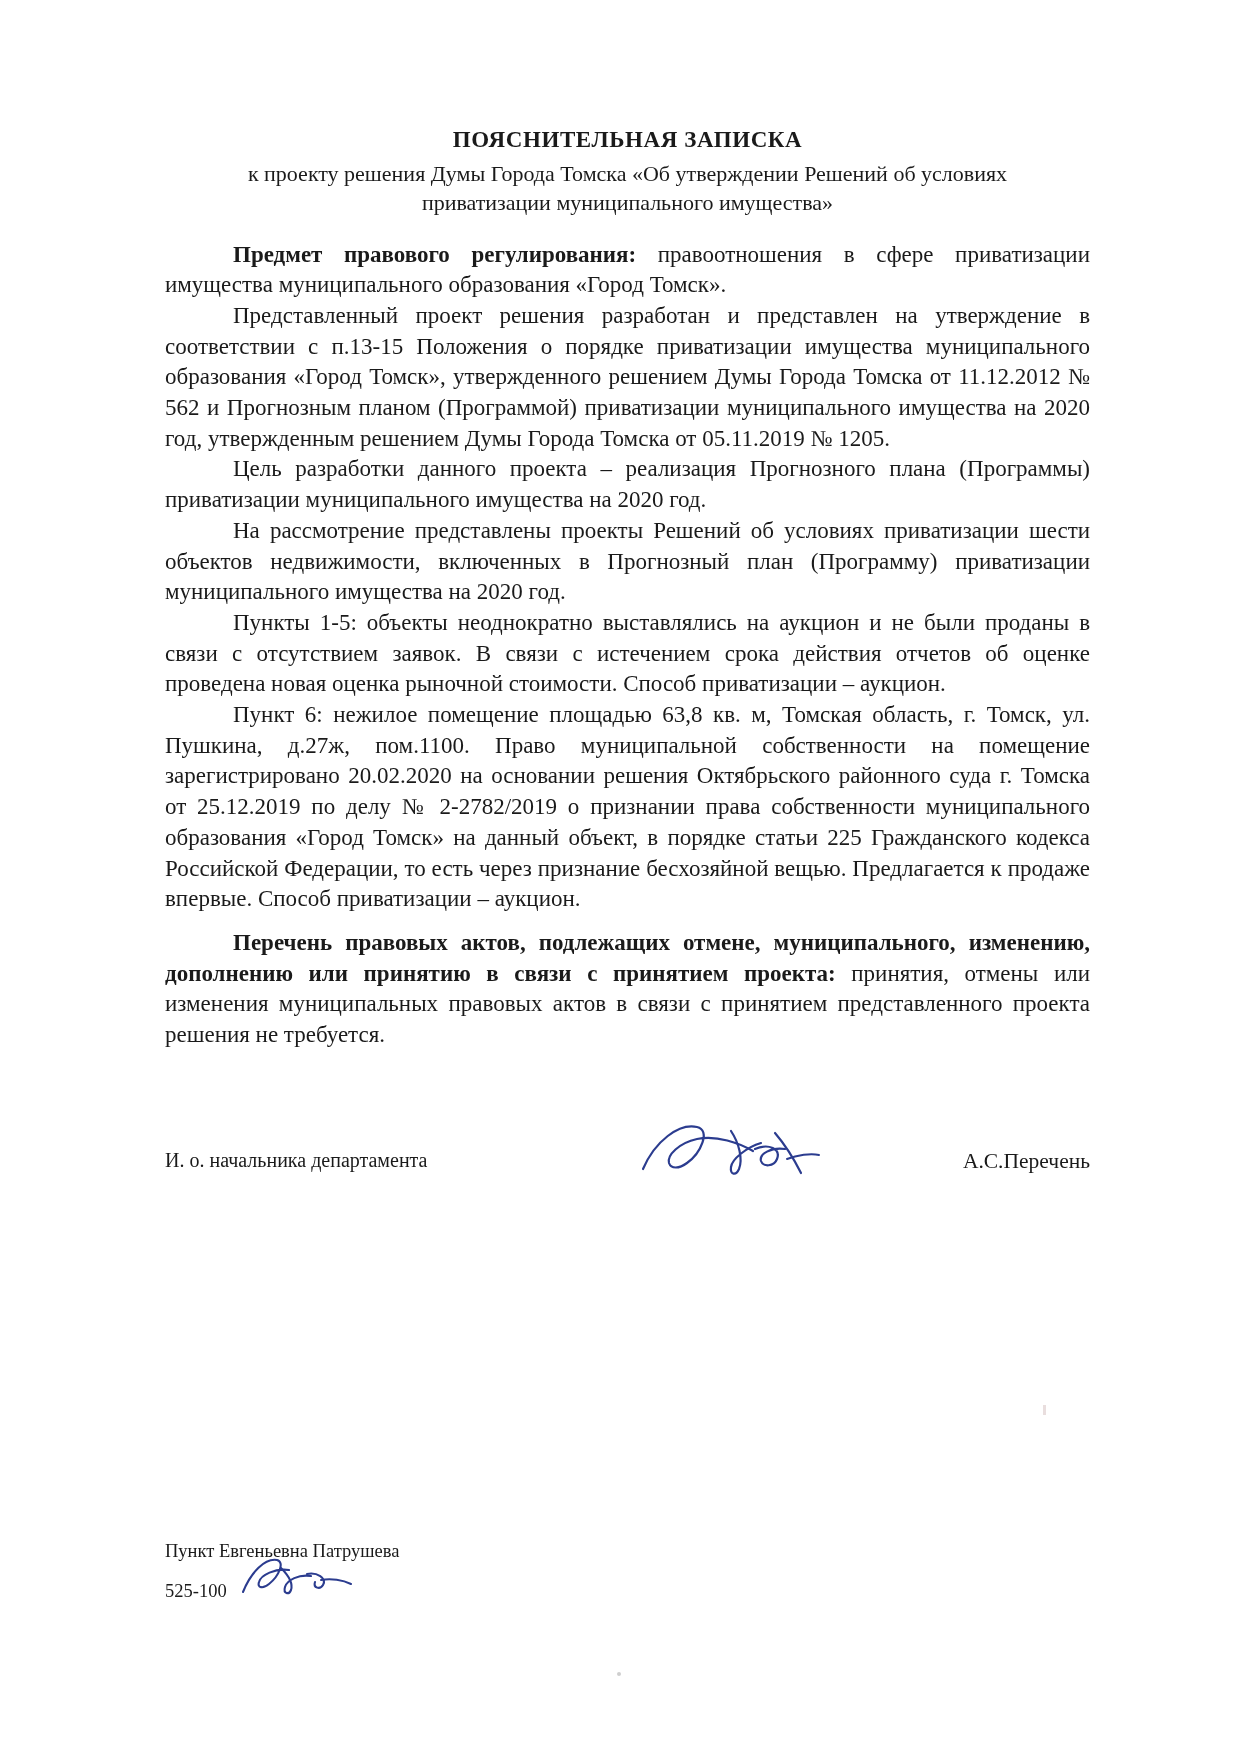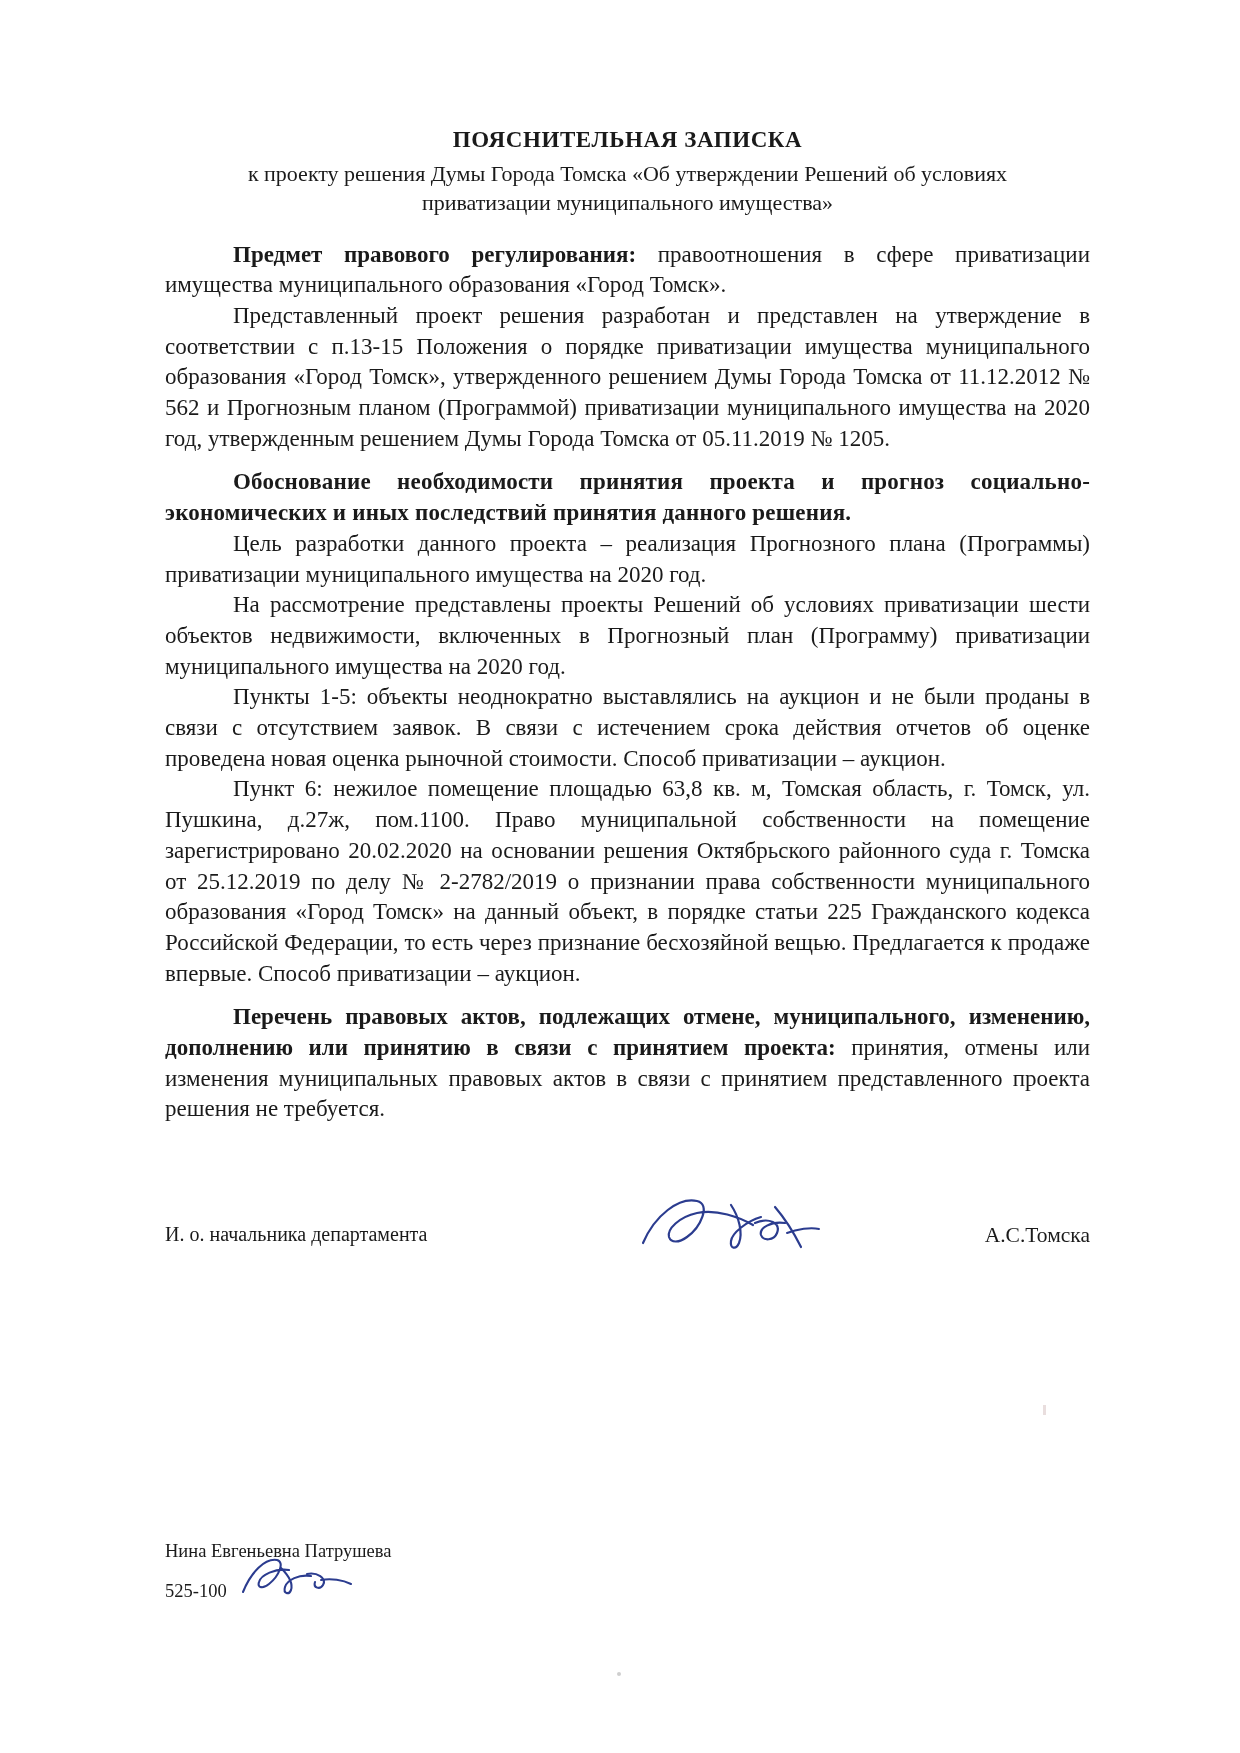--- a/index.html
+++ b/index.html
@@ -132,21 +132,20 @@
 <div class="page">
 
   <h1 class="doc-title">ПОЯСНИТЕЛЬНАЯ ЗАПИСКА</h1>
 
   <div class="doc-subtitle">к проекту решения Думы Города Томска «Об утверждении Решений об условиях приватизации муниципального имущества»</div>
 
   <p class="para gap"><span class="lead">Предмет правового регулирования:</span><span> правоотношения в сфере приватизации имущества муниципального образования «Город Томск».</span></p>
 
   <p class="para"><span>Представленный проект решения разработан и представлен на утверждение в соответствии с п.13-15 Положения о порядке приватизации имущества муниципального образования «Город Томск», утвержденного решением Думы Города Томска от 11.12.2012 № 562 и Прогнозным планом (Программой) приватизации муниципального имущества на 2020 год, утвержденным решением Думы Города Томска от 05.11.2019 № 1205.</span></p>
 
-  <p class="para gap"><span class="spaced-lead">Обоснование необходимости принятия проекта и прогноз социально-экономических и иных последствий принятия данного решения.</span></p>
 
   <p class="para"><span>Цель разработки данного проекта – реализация Прогнозного плана (Программы) приватизации муниципального имущества на 2020 год.</span></p>
 
   <p class="para"><span>На рассмотрение представлены проекты Решений об условиях приватизации шести объектов недвижимости, включенных в Прогнозный план (Программу) приватизации муниципального имущества на 2020 год.</span></p>
 
   <p class="para"><span>Пункты 1-5: объекты неоднократно выставлялись на аукцион и не были проданы в связи с отсутствием заявок. В связи с истечением срока действия отчетов об оценке проведена новая оценка рыночной стоимости. Способ приватизации – аукцион.</span></p>
 
   <p class="para"><span>Пункт 6: нежилое помещение площадью 63,8 кв. м, Томская область, г. Томск, ул. Пушкина, д.27ж, пом.1100. Право муниципальной собственности на помещение зарегистрировано 20.02.2020 на основании решения Октябрьского районного суда г. Томска от 25.12.2019 по делу № 2-2782/2019 о признании права собственности муниципального образования «Город Томск» на данный объект, в порядке статьи 225 Гражданского кодекса Российской Федерации, то есть через признание  бесхозяйной вещью. Предлагается к продаже впервые. Способ приватизации – аукцион.</span></p>
 
 
@@ -156,28 +155,28 @@
     <div class="sign-left">И. о. начальника департамента</div>
     <div class="sign-mark">
       <svg class="ink" viewBox="0 0 190 62" width="190" height="62" aria-hidden="true">
         <path d="M8 50 C20 22, 44 4, 62 8 C76 11, 66 34, 52 44 C44 50, 36 50, 34 44 C32 36, 44 24, 62 20 C82 16, 104 24, 118 32" stroke-width="2.2"></path>
         <path d="M96 12 C104 24, 108 40, 104 50 C101 57, 95 56, 96 48 C97 40, 112 28, 126 24" stroke-width="2.2"></path>
         <path d="M120 30 C134 24, 146 30, 142 40 C139 48, 128 48, 126 42 C124 35, 136 28, 150 30" stroke-width="2.2"></path>
         <path d="M140 14 C152 28, 160 42, 166 54" stroke-width="2.2"></path>
         <path d="M152 40 C162 36, 176 34, 184 36" stroke-width="2"></path>
       </svg>
     </div>
-    <div class="sign-right">А.С.Томска</div>
+    <div class="sign-right">А.С.Перечень</div>
   </div>
 
   <div class="faint-dot"></div>
 </div>
 
 <div class="footer-block">
-  <div>Нина Евгеньевна Патрушева</div>
+  <div>Пункт Евгеньевна Патрушева</div>
   <div class="footer-phone-row">
     <span class="footer-phone">525-100</span>
     <span class="footer-mark">
       <svg class="ink" viewBox="0 0 120 46" width="120" height="46" aria-hidden="true">
         <path d="M6 40 C14 20, 28 6, 40 8 C48 10, 42 24, 32 32 C26 37, 20 36, 22 30 C24 23, 38 16, 52 18" stroke-width="2.1"></path>
         <path d="M44 16 C52 24, 56 32, 54 38 C52 43, 46 42, 48 35 C50 28, 62 22, 74 24" stroke-width="2.1"></path>
         <path d="M70 22 C80 20, 90 26, 86 33 C83 38, 76 36, 78 30" stroke-width="2.1"></path>
         <path d="M84 28 C94 26, 106 28, 114 32" stroke-width="2"></path>
       </svg>
     </span>

